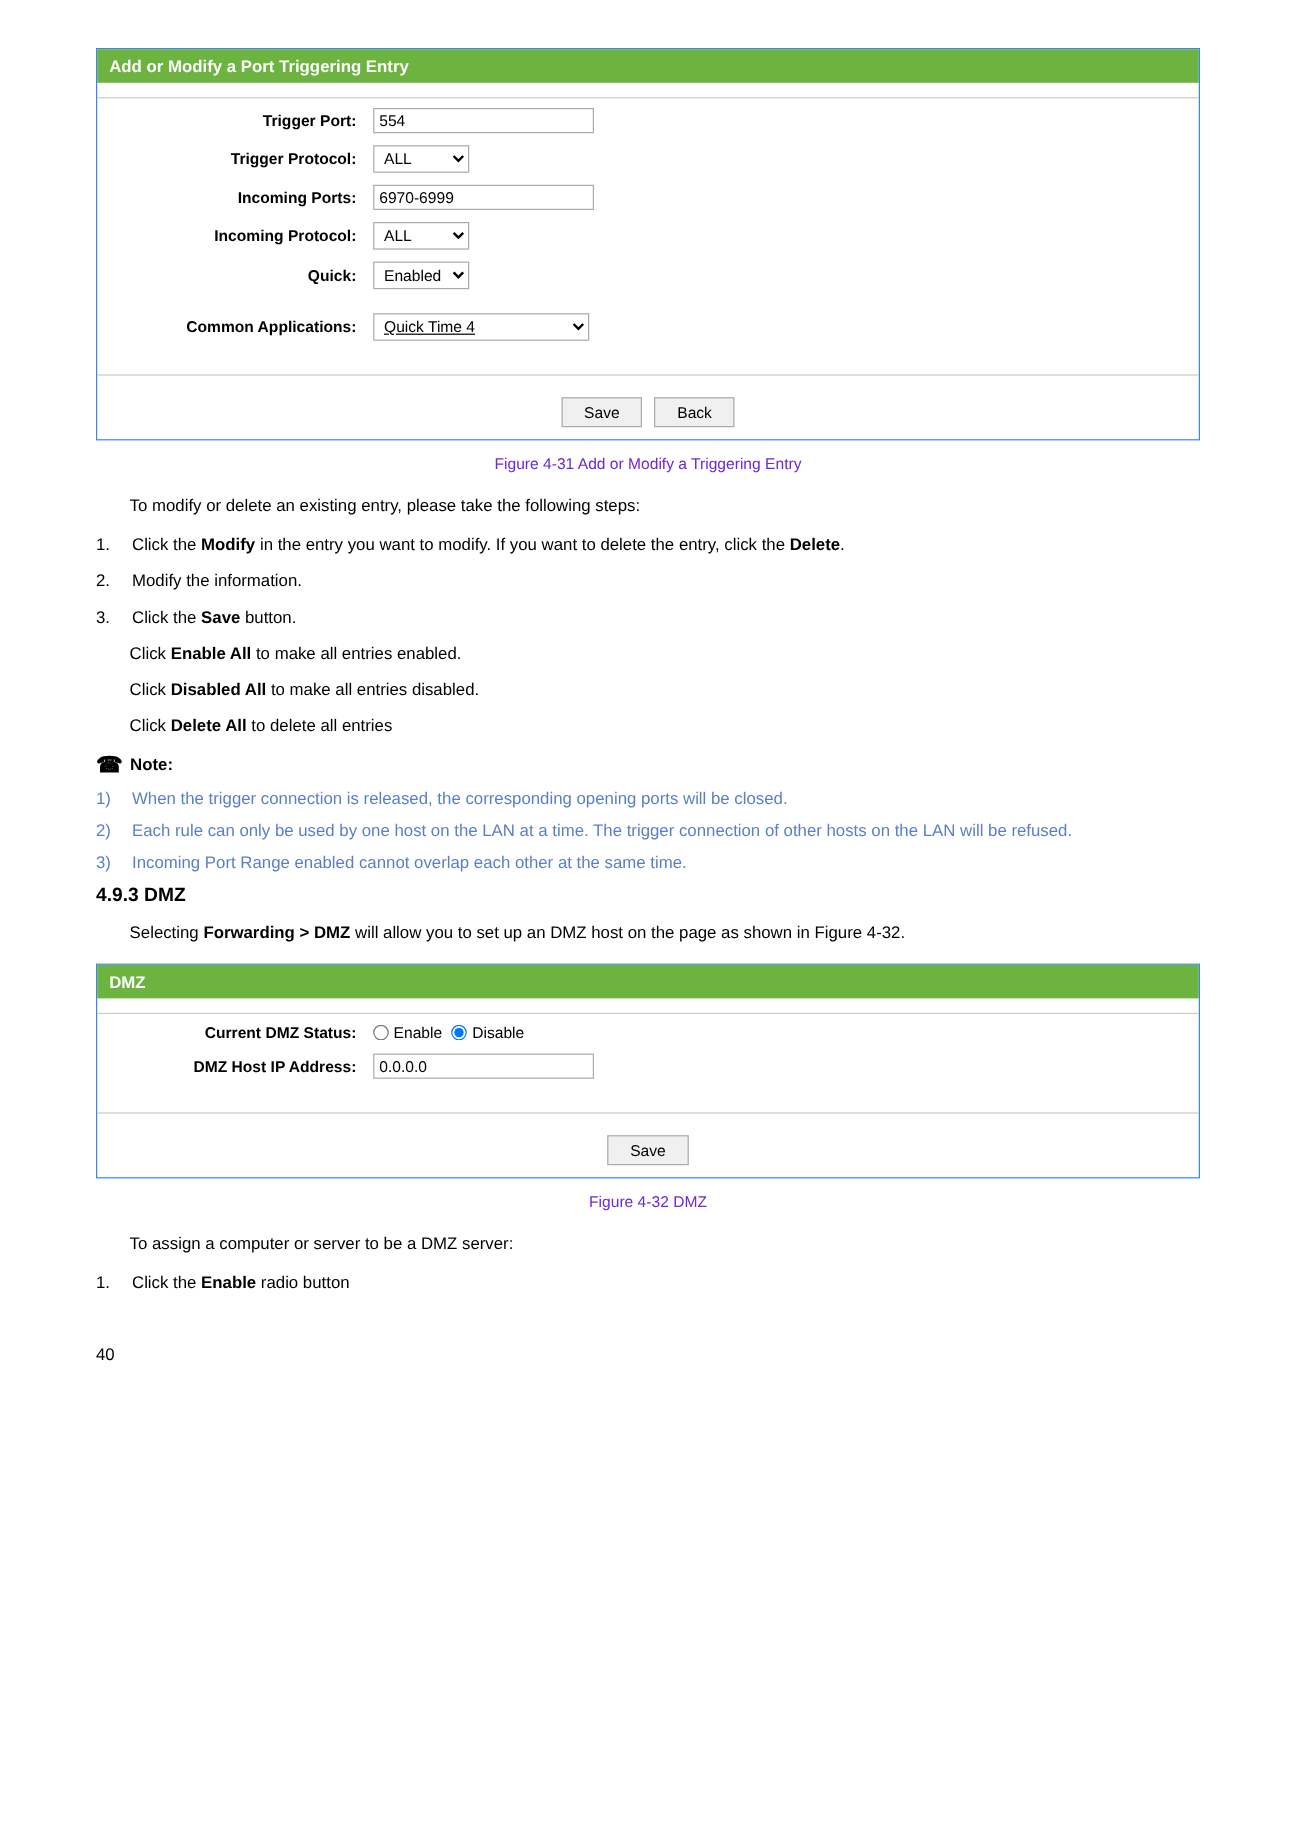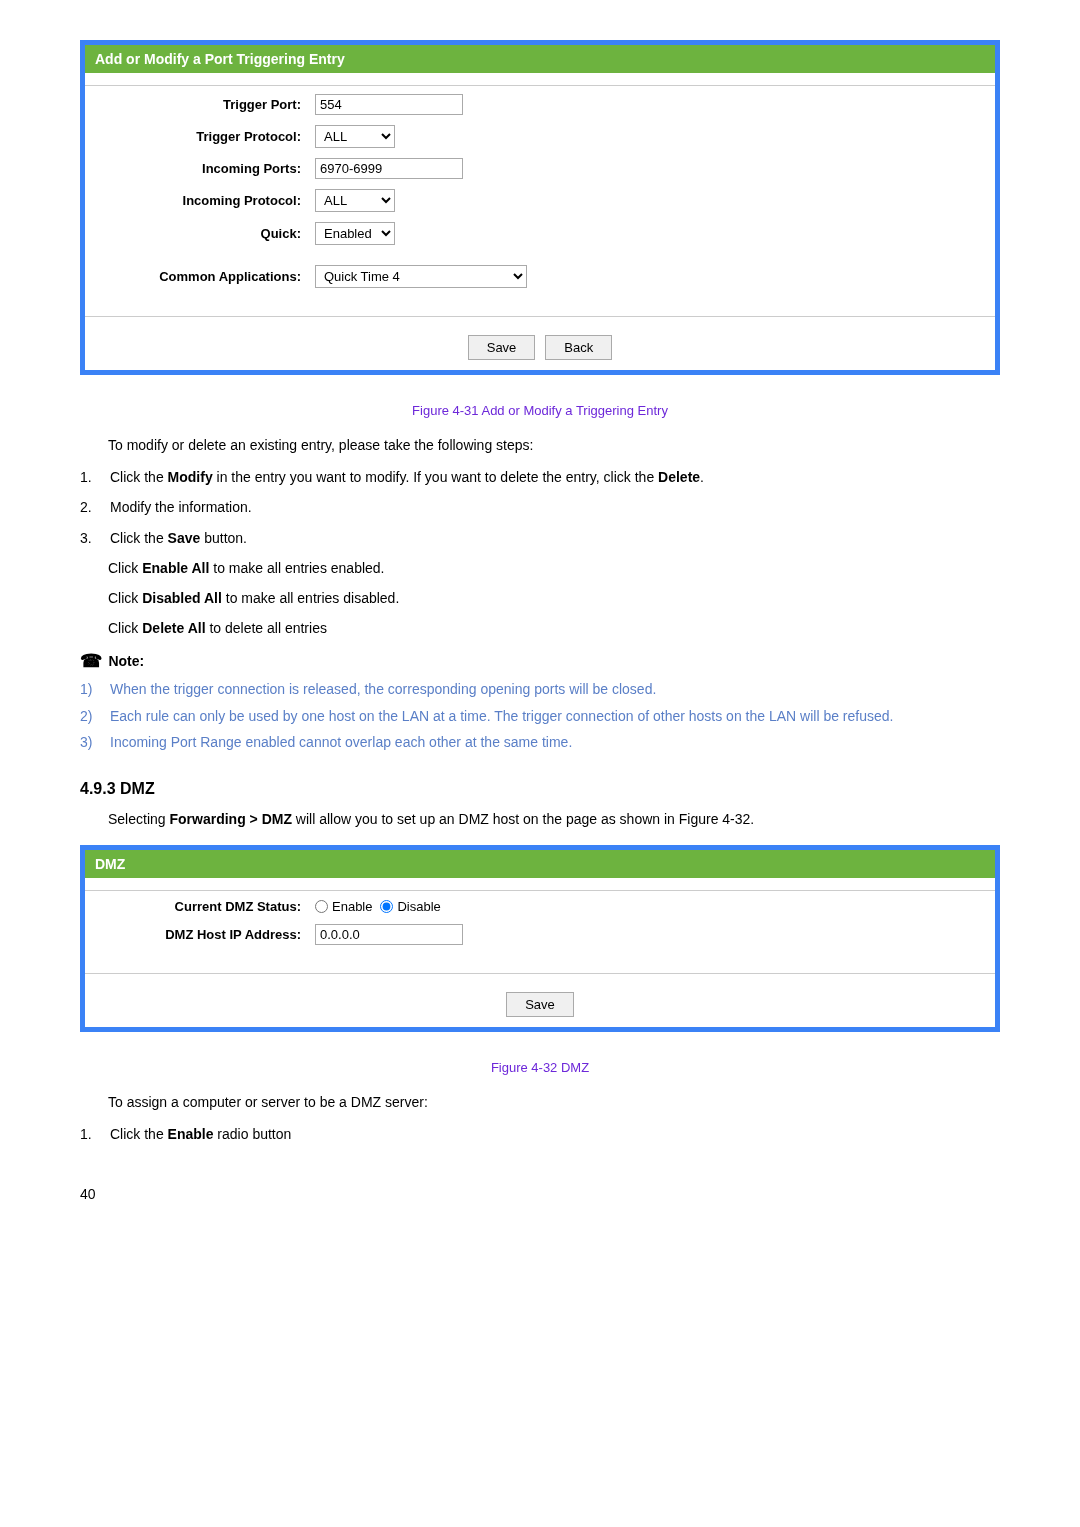--- a/index.html
+++ b/index.html
@@ -6,22 +6,22 @@
     body {
       font-family: Arial, sans-serif;
       font-size: 14px;
       color: #000;
       background: #fff;
       width: 1080px;
       min-height: 1527px;
       padding: 40px 80px;
     }
     .section-box {
-      border: 5px solid #3b82f6;
-      margin-bottom: 28px;
+      border: 1px solid #3b82f6;
+      margin-bottom: 12px;
     }
     .section-header {
       background: #6db33f;
       color: #fff;
       font-weight: bold;
       padding: 6px 10px;
       font-size: 14px;
     }
     .section-body {
       padding: 4px 0;
@@ -40,27 +40,28 @@
       font-size: 13px;
       color: #000;
     }
     .form-control {
       font-size: 13px;
       padding: 2px 4px;
       border: 1px solid #aaa;
       background: #fff;
     }
     .form-control-text {
-      width: 148px;
+      width: 184px;
     }
     .form-control-select {
       width: 80px;
     }
     .form-control-select-wide {
-      width: 212px;
+      width: 180px;
+      text-decoration: underline;
     }
     .divider {
       border: none;
       border-top: 1px solid #ccc;
       margin: 8px 0;
     }
     .btn-row {
       display: flex;
       justify-content: center;
       gap: 10px;
@@ -117,21 +118,21 @@
       color: #5a7fc7;
       font-size: 14px;
       line-height: 1.6;
     }
     .note-num {
       min-width: 30px;
     }
     .section-heading {
       font-size: 16px;
       font-weight: bold;
-      margin: 26px 0 10px 0;
+      margin: 8px 0 10px 0;
     }
     .radio-group {
       display: flex;
       align-items: center;
       gap: 8px;
       font-size: 13px;
     }
     .radio-label {
       display: flex;
       align-items: center;

